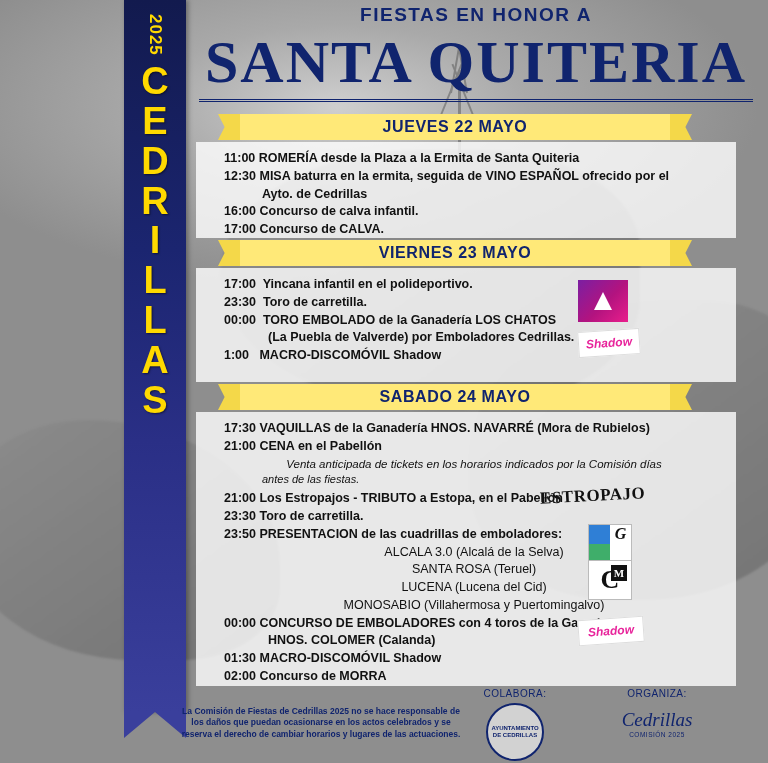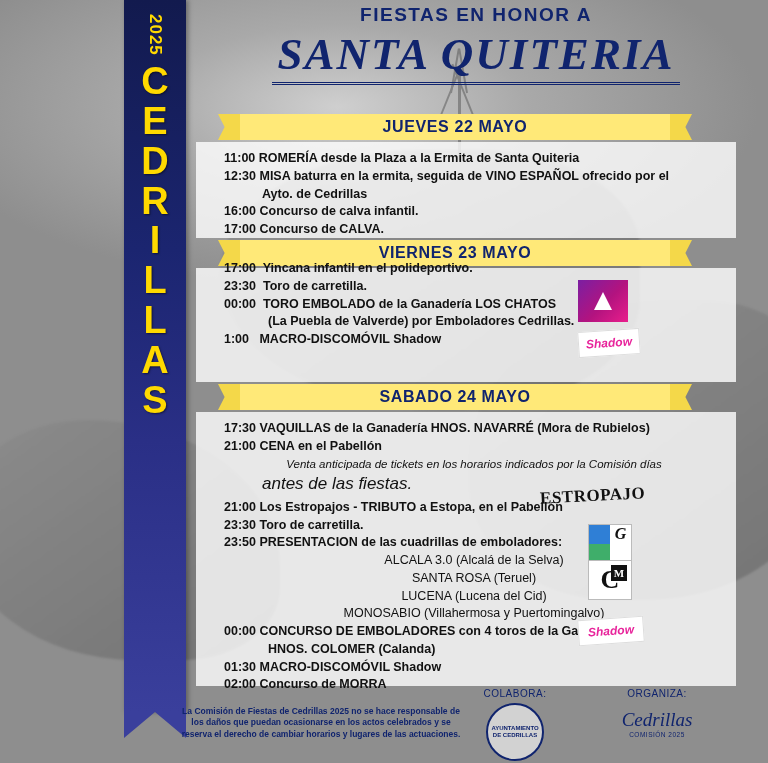--- a/index.html
+++ b/index.html
@@ -66,25 +66,24 @@
     text-shadow:1px 1px 2px rgba(0,0,0,.5);
   }
 
   
   #header { position:absolute; left:196px; top:4px; width:560px; text-align:center; }
   #header .pre {
     color:#10246e; font-weight:bold; font-size:19px; letter-spacing:1.5px;
   }
   #header .title {
     color:#10246e; font-family:"Liberation Serif", serif;
-    font-size:45px; font-weight:bold; letter-spacing:2px;
+    font-size:60px; font-weight:bold; letter-spacing:2px;
     margin-top:2px;
     border-bottom:3px double #10246e;
     display:inline-block; padding:0 6px 2px;
-    font-style:italic;
   }
 
   
   .ribbon-wrap { position:absolute; width:430px; height:26px; }
   .ribbon {
     position:relative; height:26px; background:#ffe978;
     display:flex; align-items:center; justify-content:center;
     color:#10246e; font-weight:bold; font-size:16px; letter-spacing:.6px;
   }
   .ribbon:before, .ribbon:after {
@@ -204,21 +203,21 @@
     <div class="row bold"><span class="time">16:00</span> <span>Concurso de calva infantil.</span></div>
     <div class="row bold"><span class="time">17:00</span> <span>Concurso de CALVA.</span></div>
   </div>
 
   <div class="ribbon-wrap" style="left:240px;top:240px;">
     <div class="ribbon">
         <span>VIERNES 23 MAYO</span>
       </div>
   </div>
   <div class="panel" style="left:196px;top:268px;width:540px;height:114px;"></div>
-  <div class="sched" style="left:224px;top:260px;width:500px;">
+  <div class="sched" style="left:224px;top:276px;width:500px;">
     <div class="row bold"><span class="time">17:00</span>&nbsp; <span>Yincana infantil en el polideportivo.</span></div>
     <div class="row bold"><span class="time">23:30</span>&nbsp; <span>Toro de carretilla.</span></div>
     <div class="row bold"><span class="time">00:00</span>&nbsp; <span>TORO EMBOLADO de la Ganadería LOS CHATOS</span></div>
     <div class="row bold" style="padding-left:44px;"><span>(La Puebla de Valverde) por Emboladores Cedrillas.</span></div>
     <div class="row bold"><span class="time">1:00</span>&nbsp;&nbsp; <span>MACRO-DISCOMÓVIL Shadow</span></div>
   </div>
 
   <div class="logo logo-purple" style="left:578px;top:280px;width:50px;height:42px;">
     <span class="mark"></span>
   </div>
@@ -229,21 +228,21 @@
   <div class="ribbon-wrap" style="left:240px;top:384px;">
     <div class="ribbon">
         <span>SABADO 24 MAYO</span>
       </div>
   </div>
   <div class="panel" style="left:196px;top:412px;width:540px;height:274px;"></div>
   <div class="sched" style="left:224px;top:420px;width:500px;">
     <div class="row bold"><span class="time">17:30</span> <span>VAQUILLAS de la Ganadería HNOS. NAVARRÉ (Mora de Rubielos)</span></div>
     <div class="row bold"><span class="time">21:00</span> <span>CENA en el Pabellón</span></div>
     <div class="row ital center-sub" style="font-size:11.5px;"><span>Venta anticipada de tickets en los horarios indicados por la Comisión días</span></div>
-    <div class="row ital" style="font-size:17px;padding-left:38px;font-style:italic;"><span>antes de las fiestas.</span></div>
+    <div class="row ital" style="font-size:11px;padding-left:38px;font-style:italic;"><span>antes de las fiestas.</span></div>
     <div class="row bold" style="margin-top:3px;"><span class="time">21:00</span> <span>Los Estropajos - TRIBUTO a Estopa, en el Pabellón</span></div>
     <div class="row bold"><span class="time">23:30</span> <span>Toro de carretilla.</span></div>
     <div class="row bold"><span class="time">23:50</span> <span>PRESENTACION de las cuadrillas de emboladores:</span></div>
     <div class="row center-sub"><span>ALCALA 3.0 (Alcalá de la Selva)</span></div>
     <div class="row center-sub"><span>SANTA ROSA (Teruel)</span></div>
     <div class="row center-sub"><span>LUCENA (Lucena del Cid)</span></div>
     <div class="row center-sub"><span>MONOSABIO (Villahermosa y Puertomingalvo)</span></div>
     <div class="row bold"><span class="time">00:00</span> <span>CONCURSO DE EMBOLADORES con 4 toros de la Ganadería</span></div>
     <div class="row bold" style="padding-left:44px;"><span>HNOS. COLOMER (Calanda)</span></div>
     <div class="row bold"><span class="time">01:30</span> <span>MACRO-DISCOMÓVIL Shadow</span></div>

